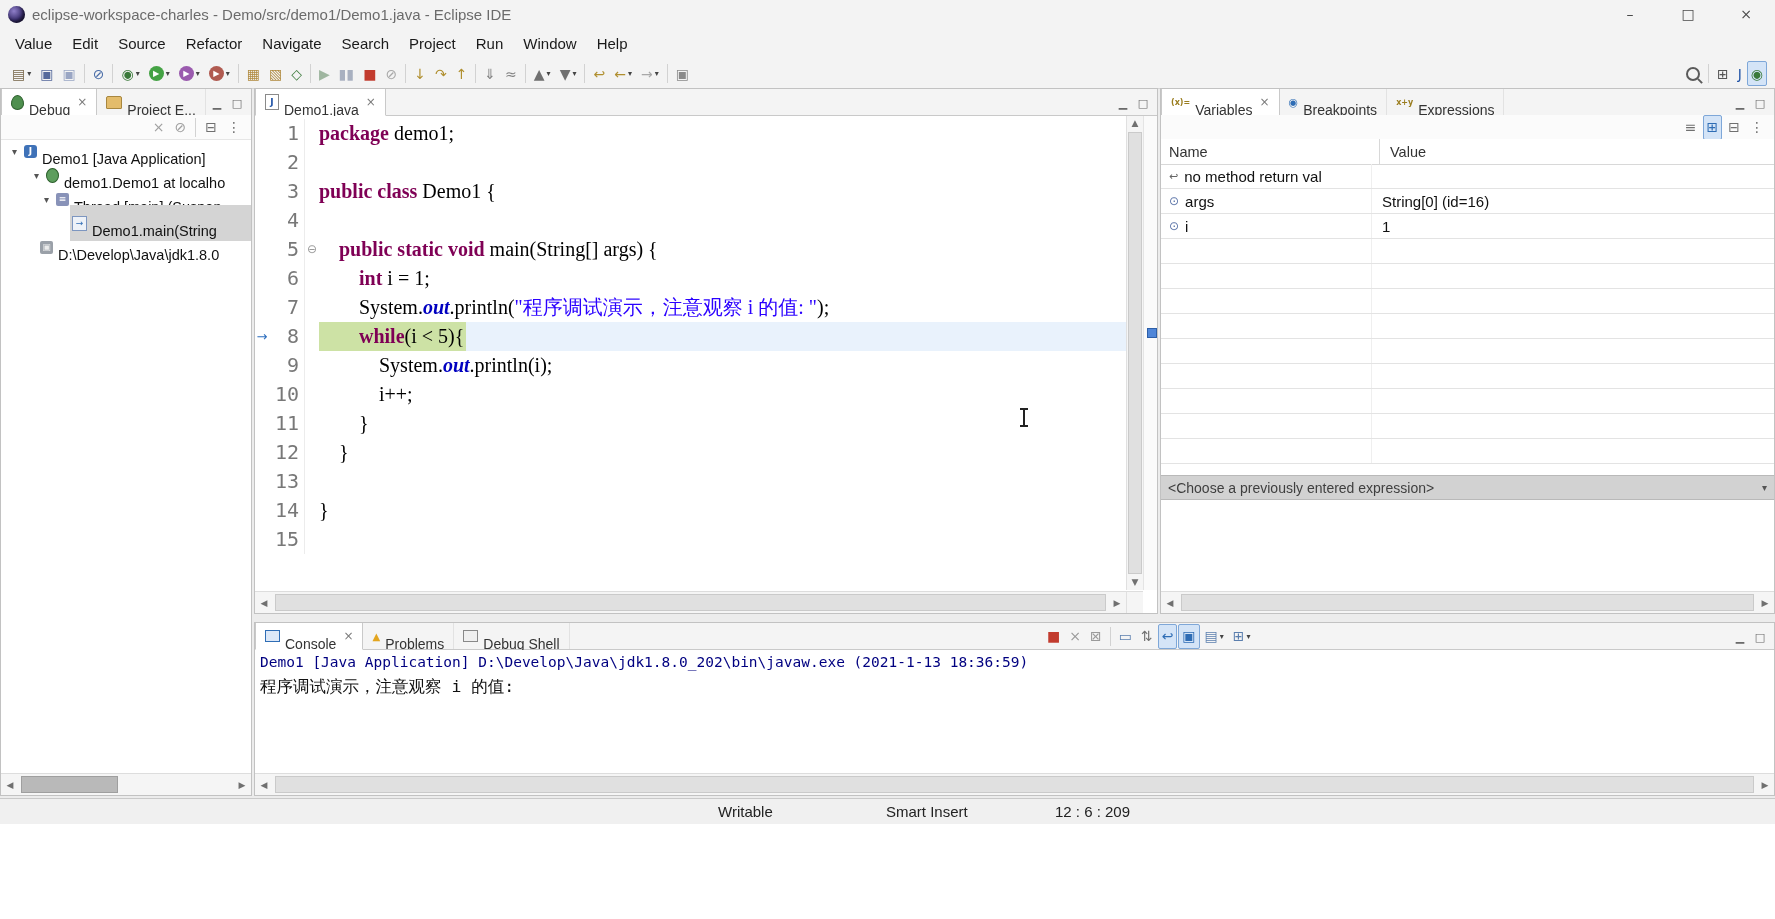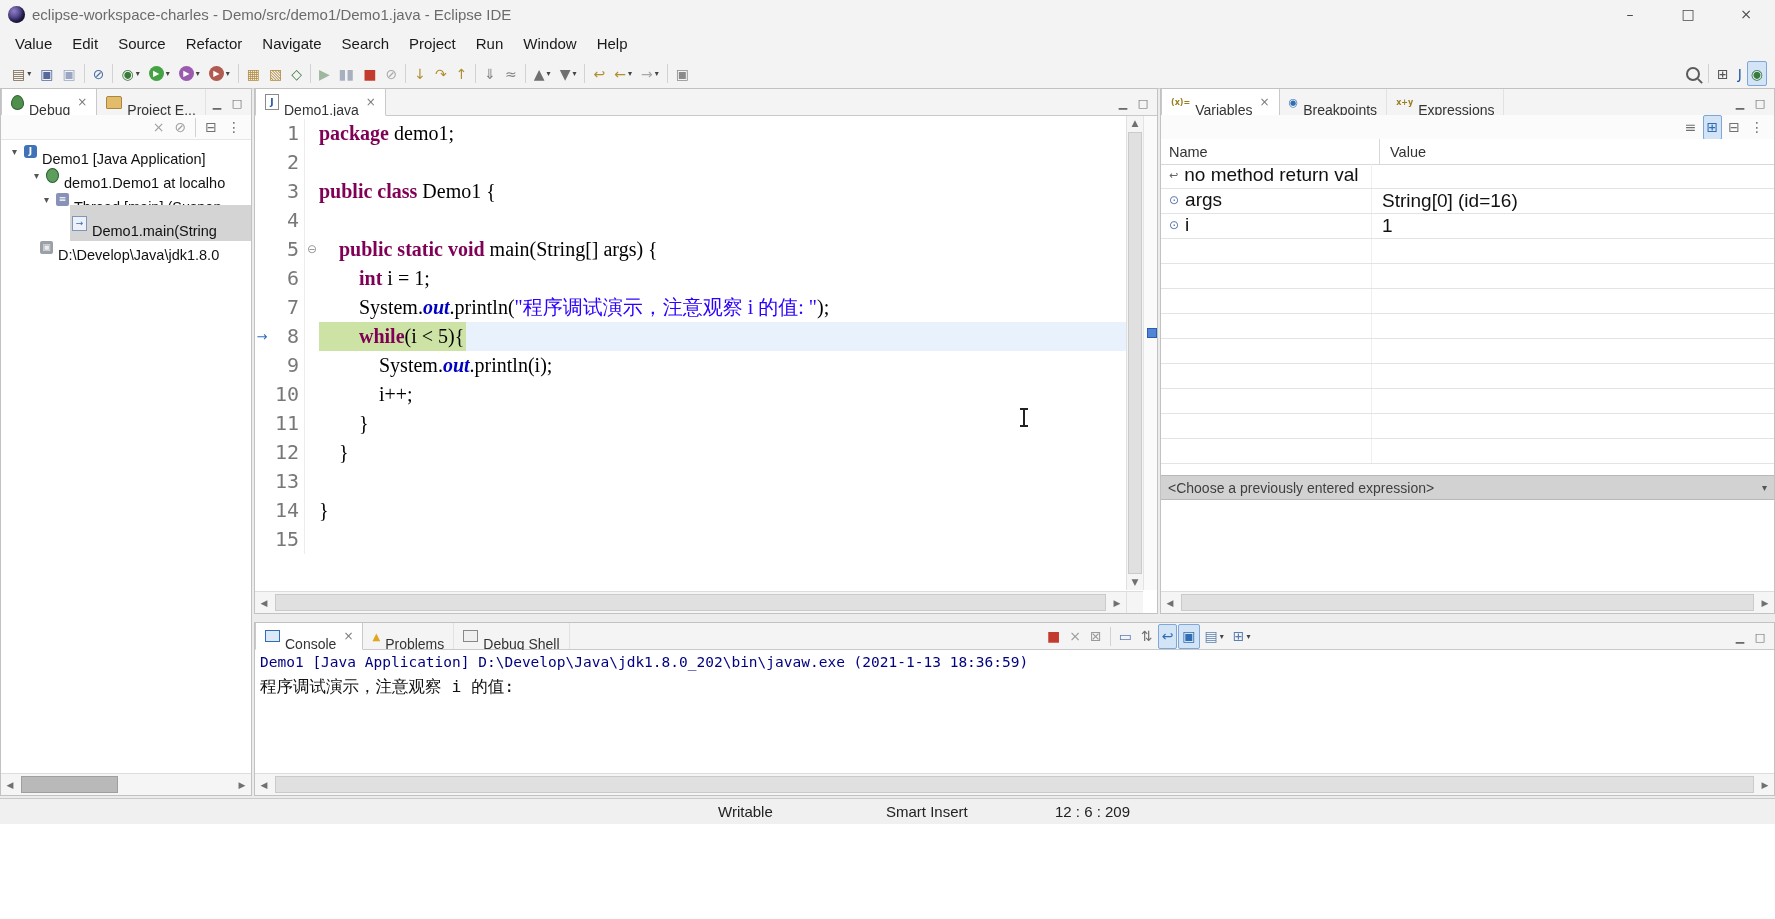--- a/index.html
+++ b/index.html
@@ -135,21 +135,21 @@
   .hthumb{position:absolute;top:2px;bottom:2px;left:2px;right:2px;background:#e0e0e0;border:1px solid #cacaca;}
   .left-panel .hthumb{right:auto;width:95px;background:#b9b9b9;border-color:#9f9f9f;}
   .scroll-corner{position:absolute;right:14px;bottom:0;width:17px;height:22px;background:#f5f5f5;border-top:1px solid #ddd;border-left:1px solid #e0e0e0;box-sizing:border-box;}
 
   
   .var-header{position:absolute;top:50px;left:0;right:0;height:25px;display:flex;align-items:center;
               font-size:14.5px;color:#333;border-bottom:1px solid #d8d8d8;background:#fff;}
   .vh-name{width:210px;padding-left:8px;border-right:1px solid #d8d8d8;align-self:stretch;display:flex;align-items:center;}
   .vh-value{flex:1;padding-left:10px;}
   #var-rows{position:absolute;top:75px;left:0;right:0;}
-  .vrow{height:24px;display:flex;align-items:flex-start;border-bottom:1px solid #e3e3e3;font-size:19px;color:#111;}
+  .vrow{height:24px;display:flex;align-items:center;border-bottom:1px solid #e3e3e3;font-size:15px;color:#111;}
   .vname{width:210px;padding-left:8px;display:flex;align-items:center;gap:6px;box-sizing:border-box;overflow:hidden;white-space:nowrap;}
   .vvalue{flex:1;padding-left:10px;border-left:1px solid #efefef;align-self:stretch;display:flex;align-items:center;}
   .expr-bar{position:absolute;top:378px;left:0;right:0;height:25px;background:#d2d2d2;border-top:1px solid #b9b9b9;border-bottom:1px solid #b9b9b9;
             display:flex;align-items:center;font-size:14px;color:#3f3f3f;padding-left:7px;box-sizing:border-box;margin-top:8px;}
   .expr-chevron{margin-left:auto;padding-right:7px;color:#555;font-size:10px;font-family:"DejaVu Sans",sans-serif;}
   .expr-chevron::after{content:"▾";}
 
   
   .console-tb{margin-left:auto;display:flex;align-items:center;gap:1px;padding-right:2px;}
   .console-content{position:absolute;top:27px;left:0;right:0;bottom:23px;background:#fff;padding:4px 0 0 5px;overflow:hidden;}

